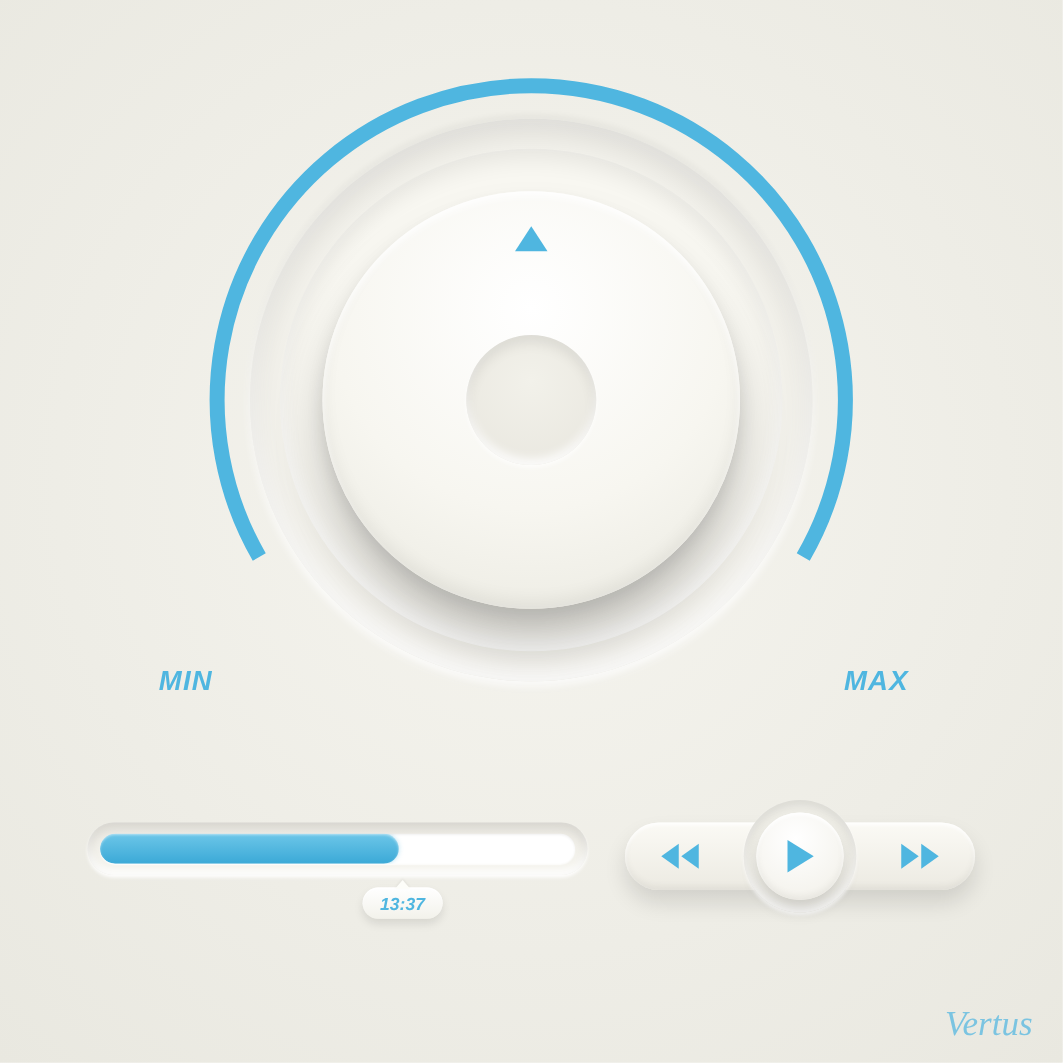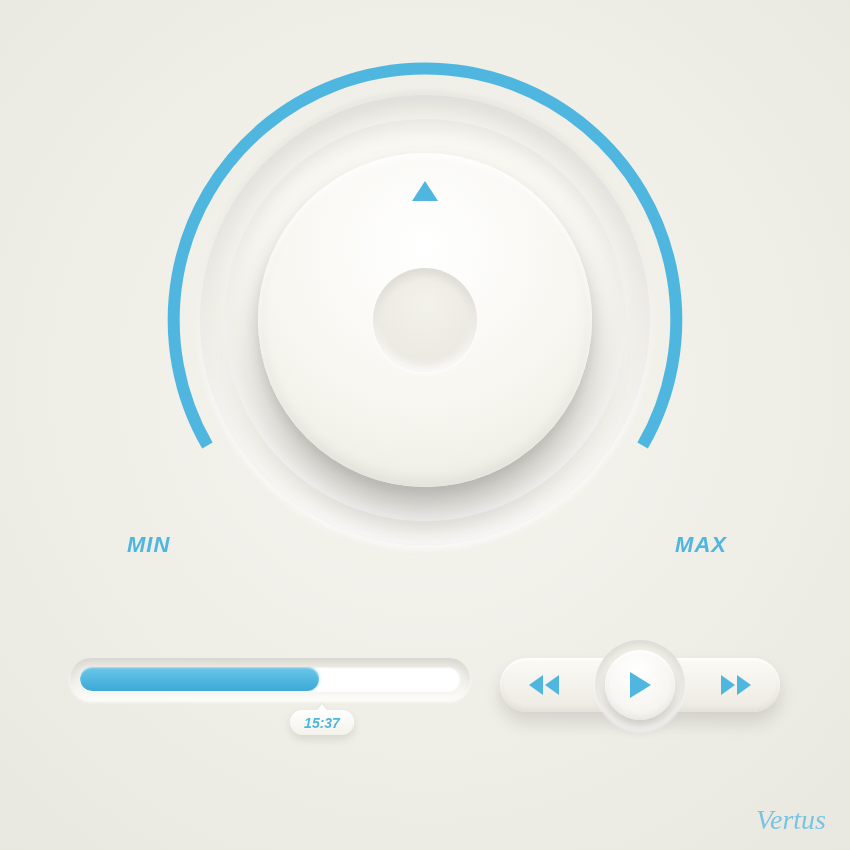--- a/index.html
+++ b/index.html
@@ -139,21 +139,21 @@
   <div class="dial-label min">MIN</div>
   <div class="dial-label max">MAX</div>
 </div>
 
 <div class="progress-wrap">
   <div class="progress-outer">
     <div class="progress-track">
       <div class="progress-fill" style="width: 63%;"></div>
     </div>
   </div>
-  <div class="time-pill" style="left: 63%;">15:37</div>
+  <div class="time-pill" style="left: 63%;">13:37</div>
 </div>
 
 <div class="transport">
   <div class="pill">
     <div class="tp-btn tp-rewind">
       <svg width="36" height="24" viewBox="0 0 36 24">
         <path d="M17 2 L3 12 L17 22 Z" fill="#4fb6e0"></path>
         <path d="M33 2 L19 12 L33 22 Z" fill="#4fb6e0"></path>
       </svg>
     </div>

